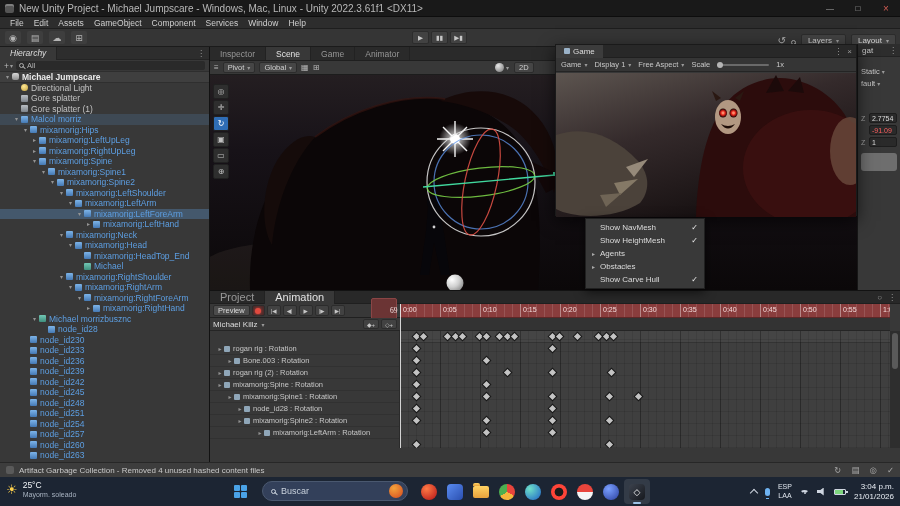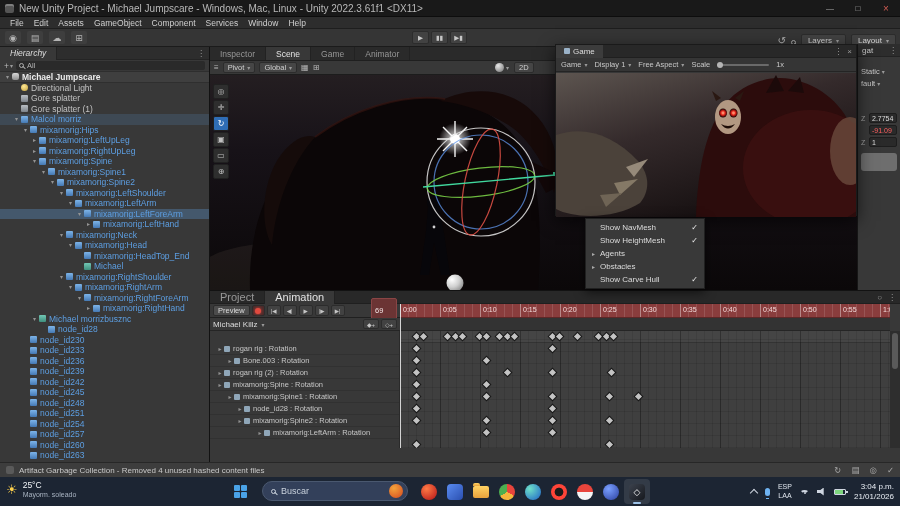--- a/index.html
+++ b/index.html
@@ -75,21 +75,21 @@
   .bottom-panel { position:absolute; left:210px; top:290px; width:690px; height:172px; background:#383838; border-top:1px solid #121212; }
   .bp-tabs { position:absolute; left:0; top:0; right:0; height:13px; background:#282828; border-bottom:1px solid #1f1f1f; display:flex; align-items:center; }
   .bp-tab { padding:0 10px; height:13px; display:flex; align-items:center; font-size:11px; color:#979797; border-right:1px solid #222; }
   .bp-tab.active { background:#383838; color:#e2e2e2; }
   .bp-tab-icons { margin-left:auto; margin-right:4px; display:flex; gap:6px; color:#9a9a9a; font-size:8px; }
   .anim-toolbar { position:absolute; left:0; top:13px; width:190px; height:14px; background:#383838; border-bottom:1px solid #202020; display:flex; align-items:center; gap:2px; padding:0 3px; }
   .preview-btn { font-size:7.5px; color:#ddd; background:#4c4c4c; border:1px solid #2c2c2c; border-radius:2px; padding:0 4px; height:11px; display:flex; align-items:center; }
   .record-btn { width:13px; height:11px; background:#4a2b2b; border:1px solid #2c2c2c; border-radius:2px; display:flex; align-items:center; justify-content:center; }
   .record-dot { width:6px; height:6px; border-radius:50%; background:#e04a3f; box-shadow:0 0 3px #e04a3f; }
   .at-btn { width:14px; height:11px; background:#424242; border:1px solid #2c2c2c; border-radius:2px; color:#c6c6c6; font-size:5.5px; display:flex; align-items:center; justify-content:center; }
-  .frame-field { margin-left:auto; width:26px; height:25px; background:#6b3434; border:1px solid #8a4545; border-radius:2px; color:#f2e3e3; font-size:7.5px; display:flex; align-items:center; padding-left:3px; }
+  .frame-field { margin-left:auto; width:26px; height:25px; background:#6b3434; border:1px solid #8a4545; border-radius:2px; color:#f2e3e3; font-size:7.5px; display:flex; align-items:center; padding-left:18px;font-family:Liberation Serif, serif; }
   .ruler { position:absolute; left:190px; top:13px; width:490px; height:14px; background:#8a3d3d; border-bottom:1px solid #5e2727; overflow:hidden;
     background-image:repeating-linear-gradient(90deg, rgba(255,255,255,.30) 0 1px, transparent 1px 40px),repeating-linear-gradient(90deg, rgba(255,255,255,.12) 0 1px, transparent 1px 8px); }
   .rlabel { position:absolute; top:2px; font-size:7px; color:#f3dcdc; }
   .event-strip { position:absolute; left:0; top:27px; width:190px; height:13px; background:#383838; border-bottom:1px solid #252525; display:flex; align-items:center; padding:0 3px; }
   .event-strip-right { position:absolute; left:190px; top:27px; width:490px; height:13px; background:#333; border-bottom:1px solid #252525; }
   .clip-dd { font-size:8px; color:#dcdcdc; display:flex; align-items:center; gap:4px; }
   .key-btns { margin-left:auto; display:flex; gap:2px; }
   .key-btn { width:16px; height:10px; background:#424242; border:1px solid #2c2c2c; border-radius:2px; color:#c6c6c6; font-size:6px; display:flex; align-items:center; justify-content:center; }
   .track-list { position:absolute; left:0; top:40px; width:190px; height:117px; background:#383838; overflow:hidden; padding-top:12px; border-right:1px solid #2a2a2a; }
   .trow { height:12px; display:flex; align-items:center; font-size:7.5px; color:#c6c6c6; white-space:nowrap; overflow:hidden; border-bottom:1px solid rgba(0,0,0,.12); }

